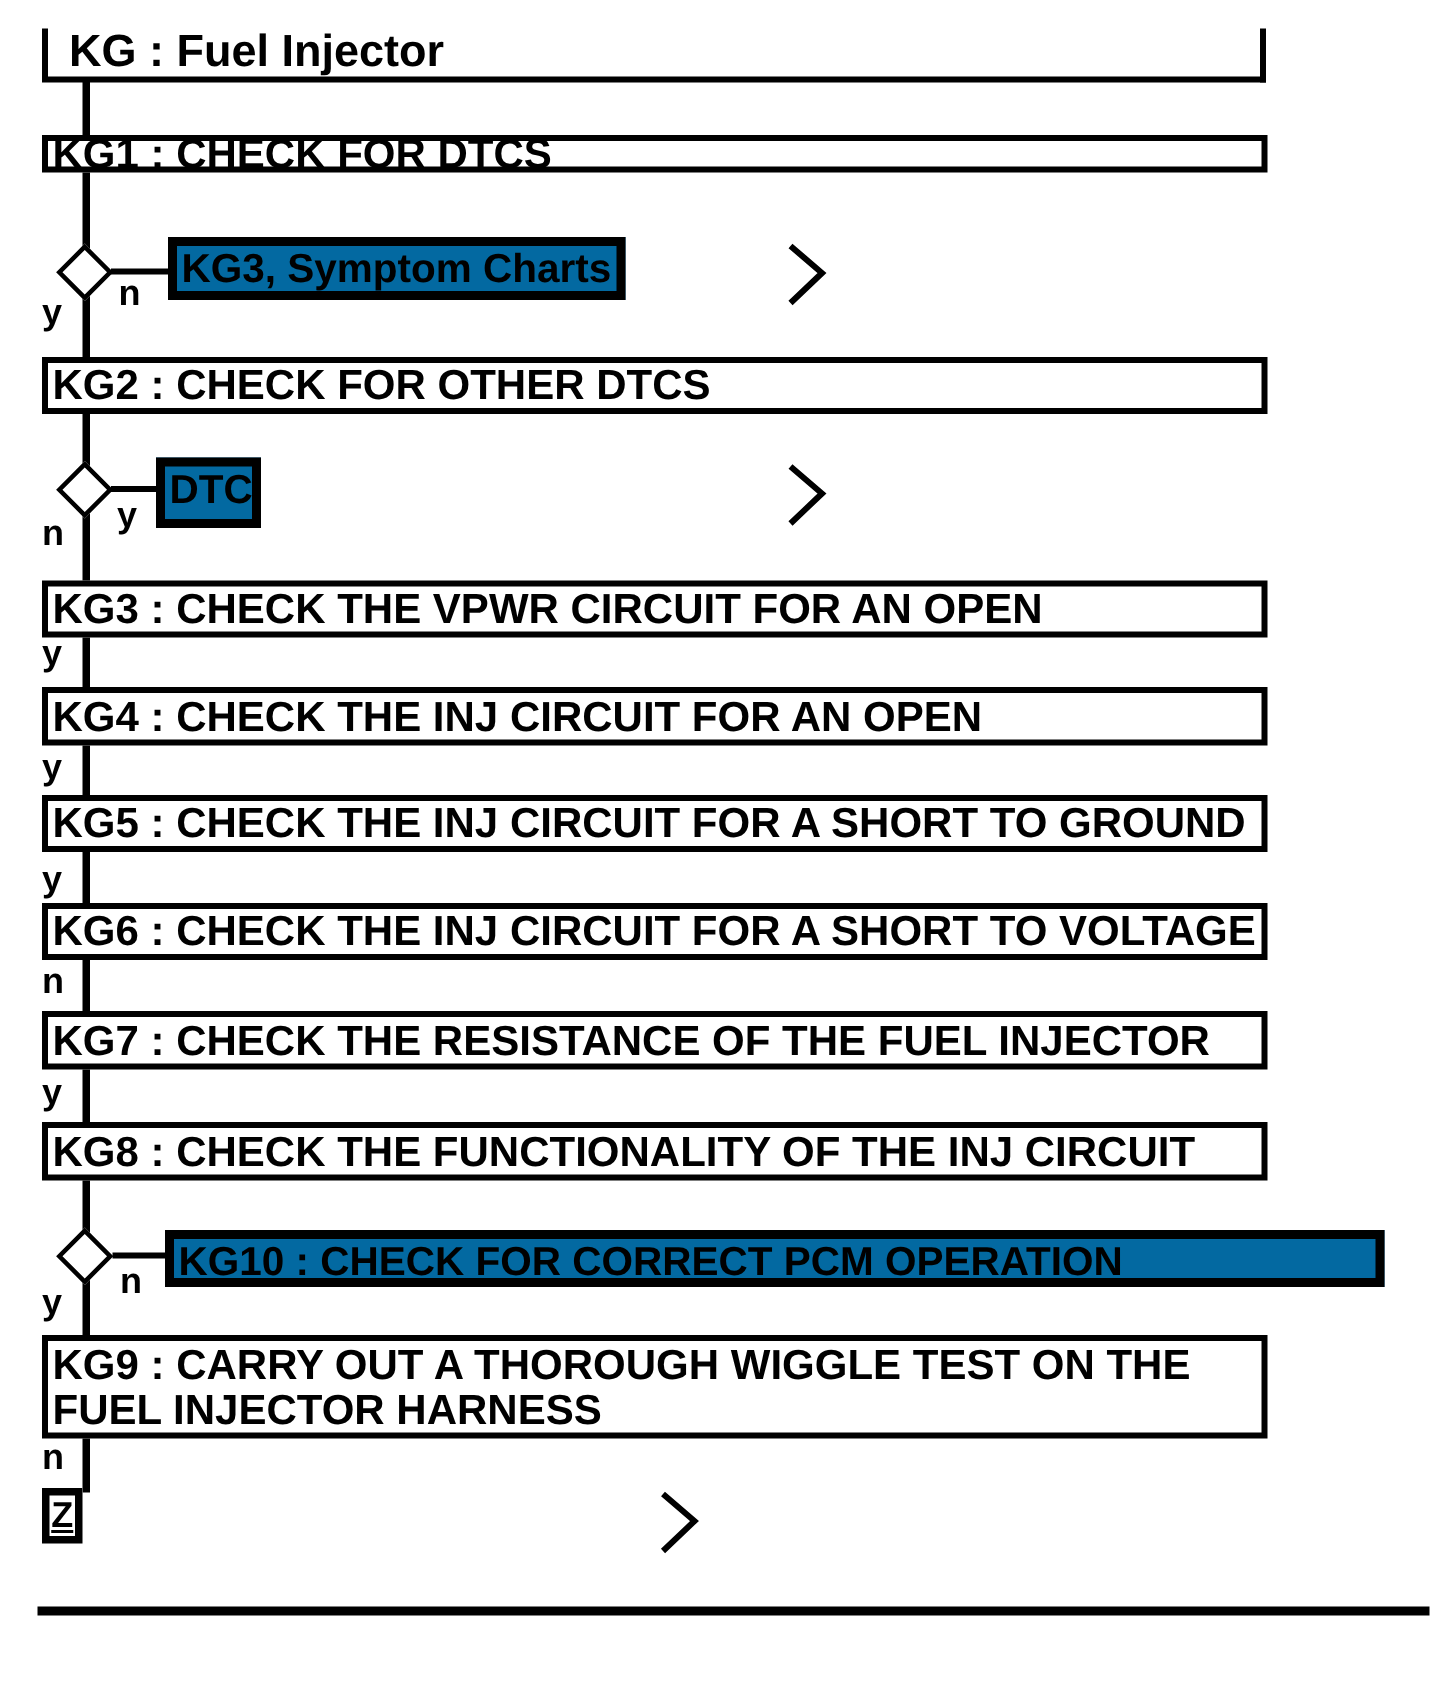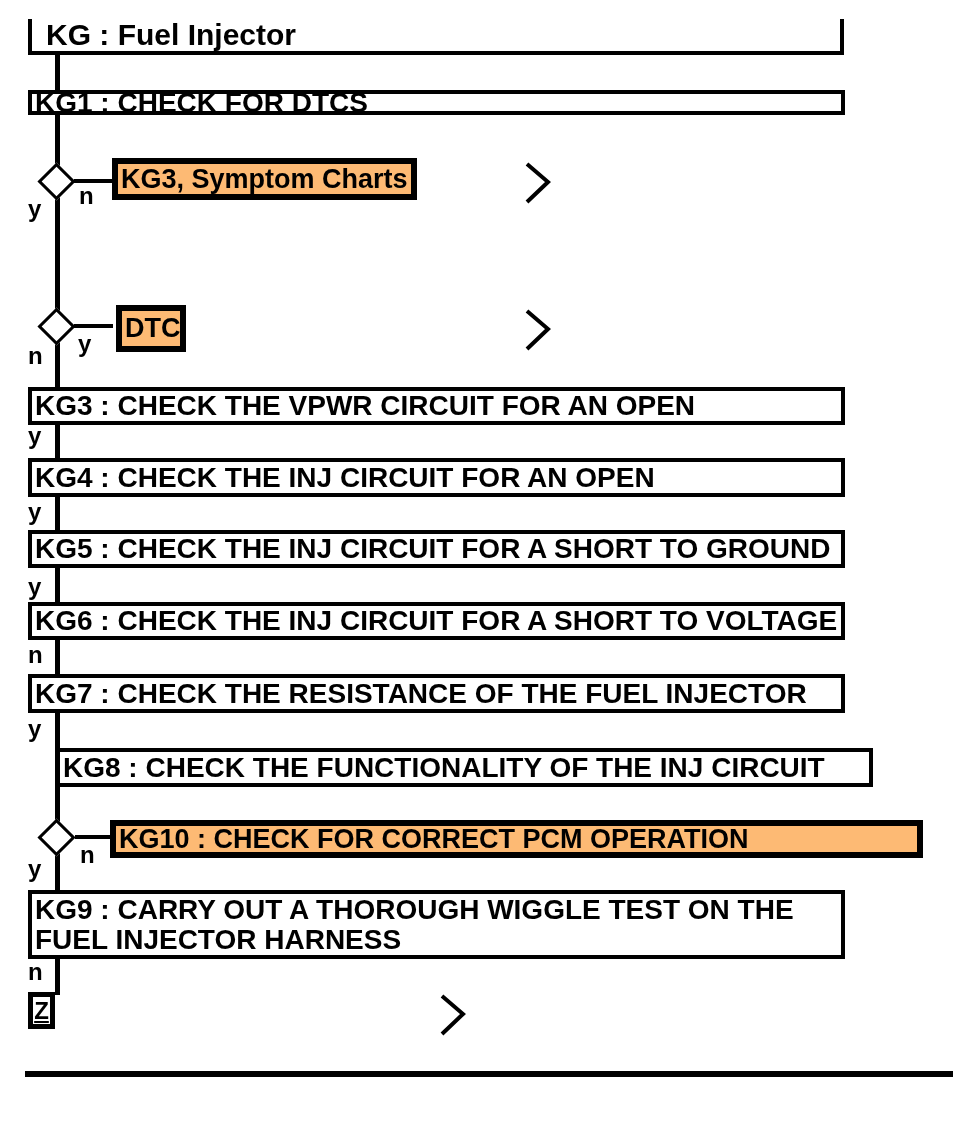--- a/index.html
+++ b/index.html
@@ -30,23 +30,23 @@
     font-weight: bold;
     font-size: 28px;
     line-height: 30px;
     padding-left: 3px;
     white-space: nowrap;
   }
   .refbox {
     position: absolute;
     box-sizing: border-box;
     border: 6px solid #000000;
-    background: #fdba74;
+    background: #0369a1;
     display: flex;
-    align-items: center;
+    align-items: flex-start;
     font-weight: bold;
     font-size: 27px;
     padding-left: 3px;
     white-space: nowrap;
   }
   .diamond {
     position: absolute;
     width: 27px;
     height: 27px;
     box-sizing: border-box;
@@ -106,26 +106,29 @@
   <div class="abs ink" style="left:74px; top:179px; width:39px; height:4px;"></div>
   <div class="branch" style="left:28px; top:197px;">y</div>
   <div class="branch" style="left:79px; top:184px;">n</div>
   <div class="refbox" style="left:112px; top:158px; width:305px; height:42px;">
     <span>KG3, Symptom Charts</span>
   </div>
   <svg class="abs" style="left:523px; top:160px;" width="30" height="46" viewBox="0 0 30 46">
     <polyline points="4,4 25,22 4,42" fill="none" stroke="#000000" stroke-width="4"></polyline>
   </svg>
 
+  <div class="stepbox" style="top:238px; height:38px;">
+    <span>KG2 : CHECK FOR OTHER DTCS</span>
+  </div>
 
   <div class="diamond" style="left:43px; top:313px;"></div>
   <div class="abs ink" style="left:74px; top:324px; width:39px; height:4px;"></div>
   <div class="branch" style="left:28px; top:344px;">n</div>
   <div class="branch" style="left:78px; top:332px;">y</div>
-  <div class="refbox" style="left:116px; top:305px; width:70px; height:47px;">
+  <div class="refbox" style="left:104px; top:305px; width:70px; height:47px;">
     <span>DTC</span>
   </div>
   <svg class="abs" style="left:523px; top:307px;" width="30" height="46" viewBox="0 0 30 46">
     <polyline points="4,4 25,22 4,42" fill="none" stroke="#000000" stroke-width="4"></polyline>
   </svg>
 
   <div class="stepbox" style="top:387px; height:38px;">
     <span>KG3 : CHECK THE VPWR CIRCUIT FOR AN OPEN</span>
   </div>
   <div class="branch" style="left:28px; top:424px;">y</div>
@@ -143,21 +146,21 @@
   <div class="stepbox" style="top:602px; height:38px;align-items:flex-end;">
     <span>KG6 : CHECK THE INJ CIRCUIT FOR A SHORT TO VOLTAGE</span>
   </div>
   <div class="branch" style="left:28px; top:643px;">n</div>
 
   <div class="stepbox" style="top:674px; height:39px;">
     <span>KG7 : CHECK THE RESISTANCE OF THE FUEL INJECTOR</span>
   </div>
   <div class="branch" style="left:28px; top:717px;">y</div>
 
-  <div class="stepbox" style="top:748px; height:39px;margin-left:28px;">
+  <div class="stepbox" style="top:748px; height:39px;">
     <span>KG8 : CHECK THE FUNCTIONALITY OF THE INJ CIRCUIT</span>
   </div>
 
   <div class="diamond" style="left:43px; top:824px;"></div>
   <div class="abs ink" style="left:75px; top:835px; width:36px; height:4px;"></div>
   <div class="branch" style="left:80px; top:843px;">n</div>
   <div class="branch" style="left:28px; top:857px;">y</div>
   <div class="refbox" style="left:110px; top:820px; width:813px; height:38px;">
     <span>KG10 : CHECK FOR CORRECT PCM OPERATION</span>
   </div>

